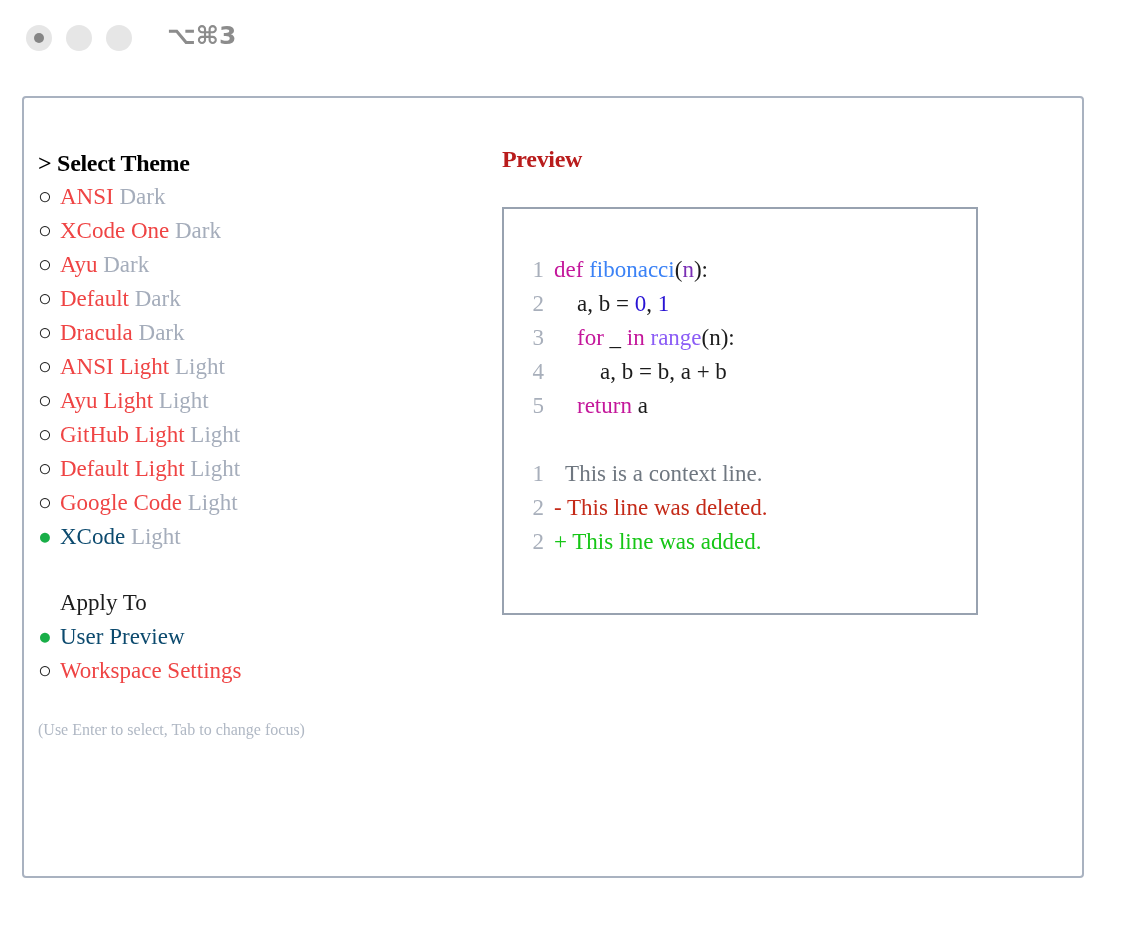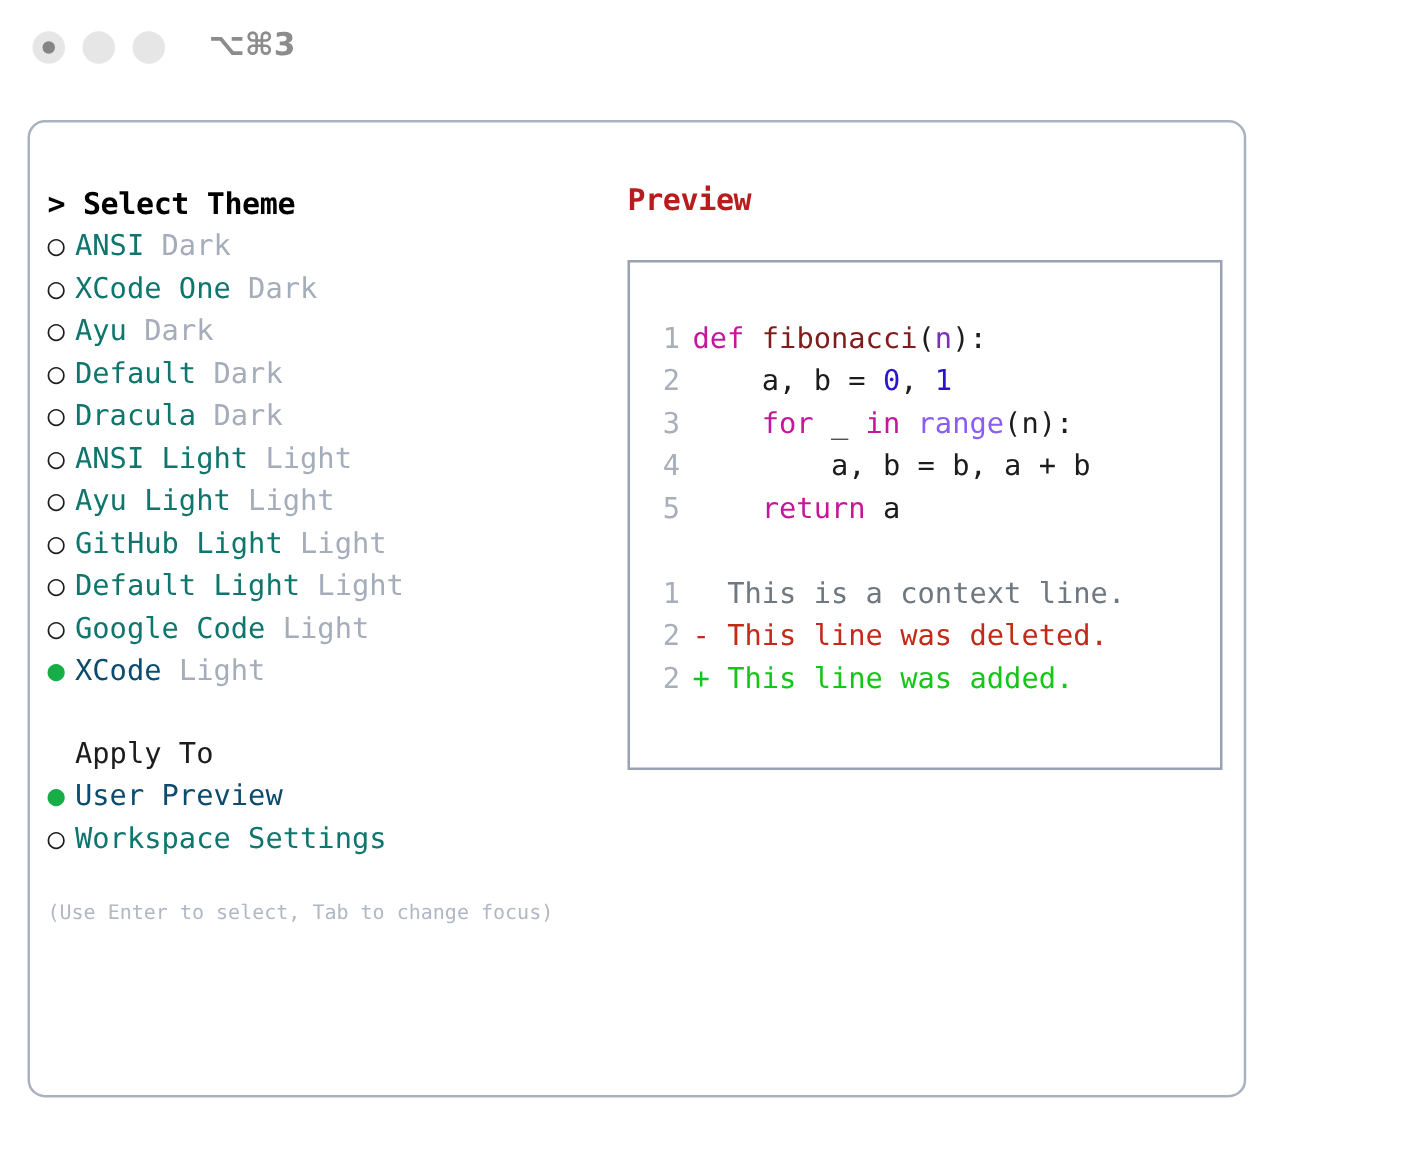--- a/index.html
+++ b/index.html
@@ -62,26 +62,27 @@
     letter-spacing: 0px;
     font-family: "DejaVu Sans", "Liberation Sans", sans-serif;
     white-space: pre;
   }
 
   
   #panel {
     position: absolute;
     left: 22px;
     top: 96px;
-    width: 975px;
+    width: 1062px;
     height: 782px;
     border: 2px solid #a9b2c0;
-    border-radius: 14px;
-    box-sizing: border-box;
-    background: #ffffff;
+    border-radius: 4px;
+    box-sizing: border-box;
+    background: #ffffff;
+    font-family: Liberation Serif, serif;
   }
 
   
   #left-col {
     position: absolute;
     left: 14px;
     top: 48px;
     width: 460px;
   }
   .row {
@@ -96,21 +97,21 @@
     font-size: 24px;
     color: #000000;
     letter-spacing: -0.3px;
   }
   .bullet {
     display: inline-block;
     width: 22px;
     color: #1c1c1c;
   }
   .bullet.sel { color: #18ae47; }
-  .name { color: #0f766e; }
+  .name { color: #ef4444; }
   .name.sel { color: #0c4a6e; }
   .variant {
     color: #a5adbb;
   }
   .section-label {
     font-size: 23px;
     color: #1c1c1c;
     white-space: pre;
   }
   #apply-block { margin-top: 32px; }
@@ -161,21 +162,21 @@
   .lnum {
     display: inline-block;
     width: 26px;
     text-align: right;
     color: #a8afbb;
     margin-right: 10px;
   }
   .spacer-line { height: 34px; }
 
   .tok-kw   { color: #c4179b; }
-  .tok-fn   { color: #7f1d1d; }
+  .tok-fn   { color: #3b82f6; }
   .tok-call { color: #8b5cf6; }
   .tok-num  { color: #2914d4; }
   .tok-plain{ color: #1c1c1c; }
   .tok-param{ color: #7a2fb5; }
 
   .diff-ctx { color: #6f7780; }
   .diff-del { color: #c42a18; }
   .diff-add { color: #16c616; }
 </style>
 </head>

